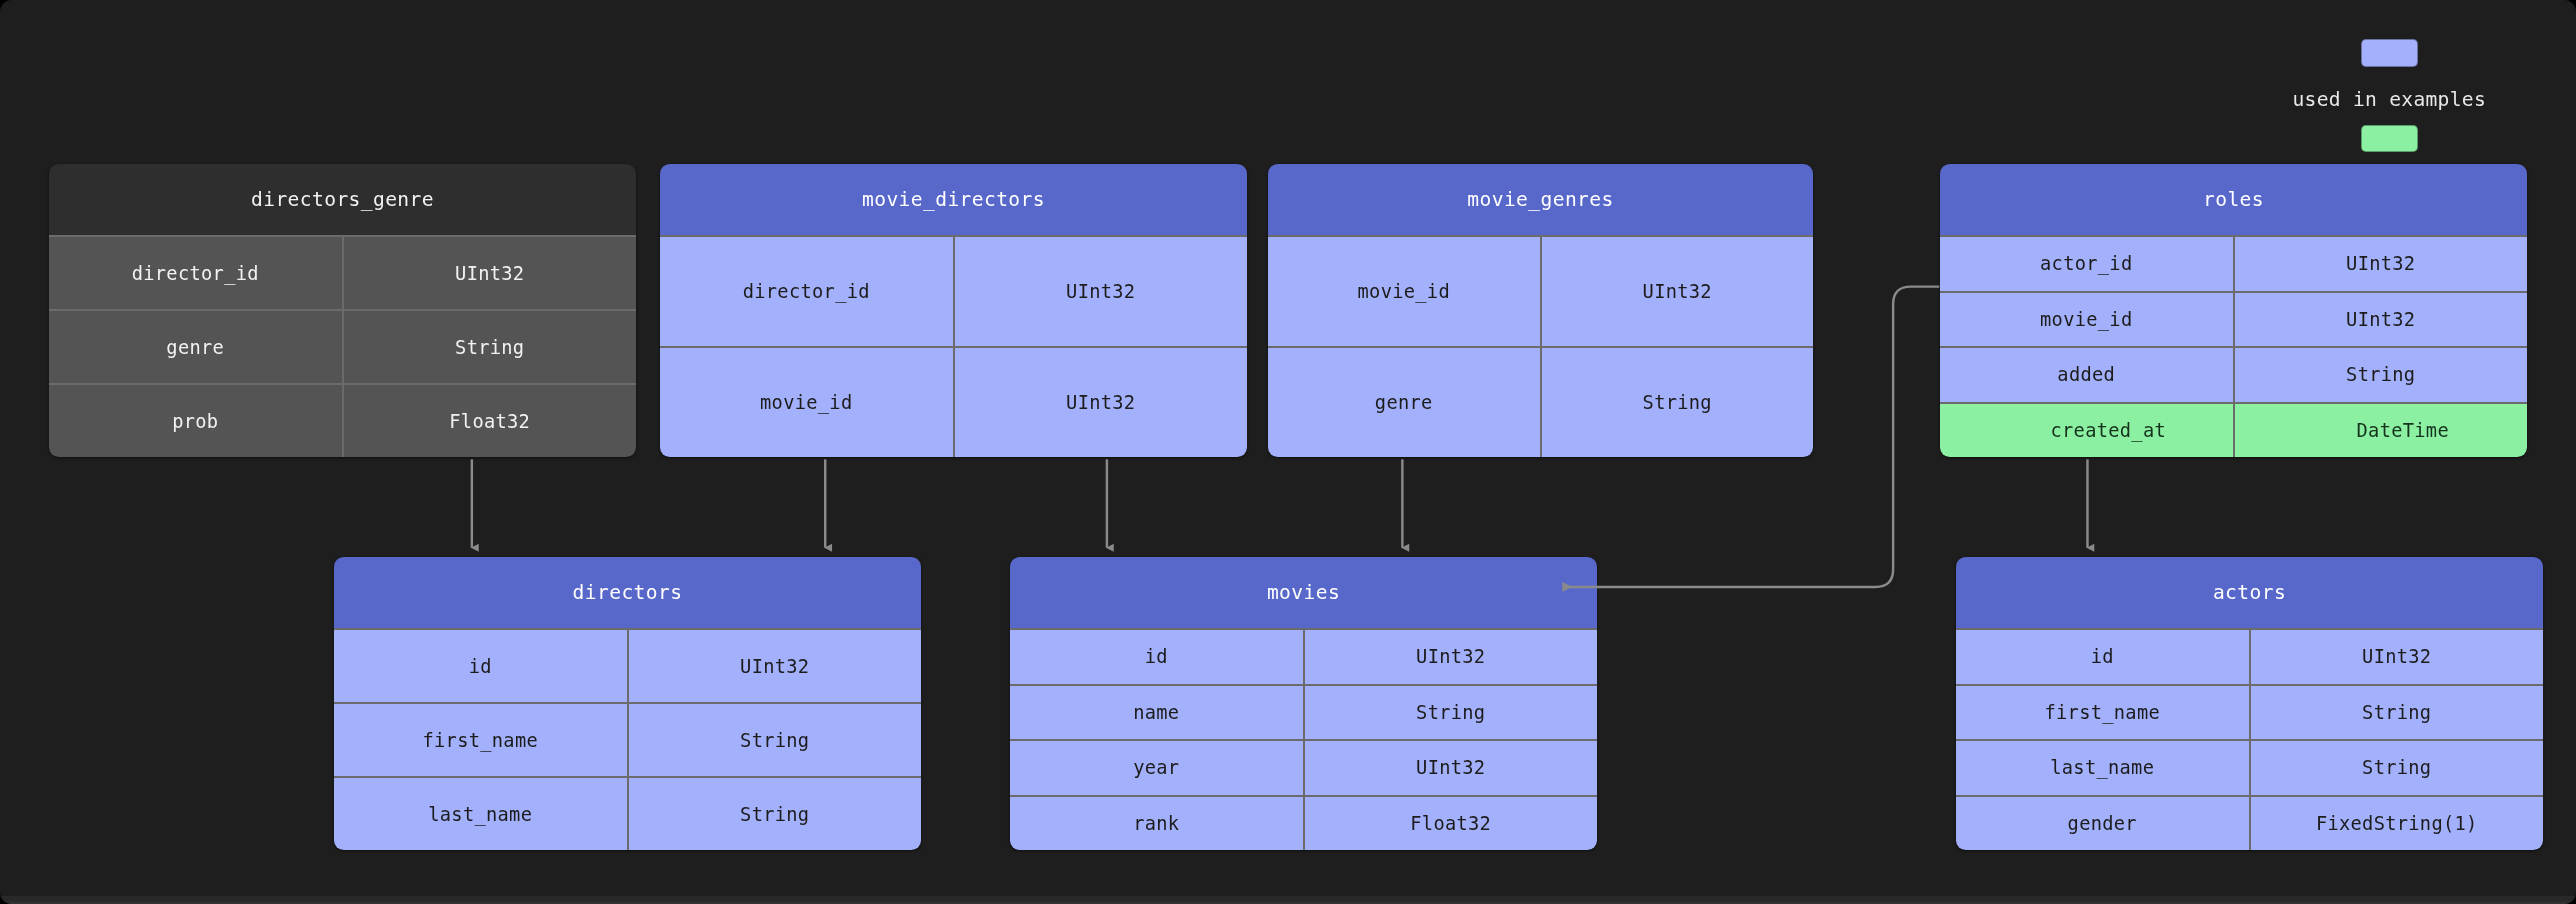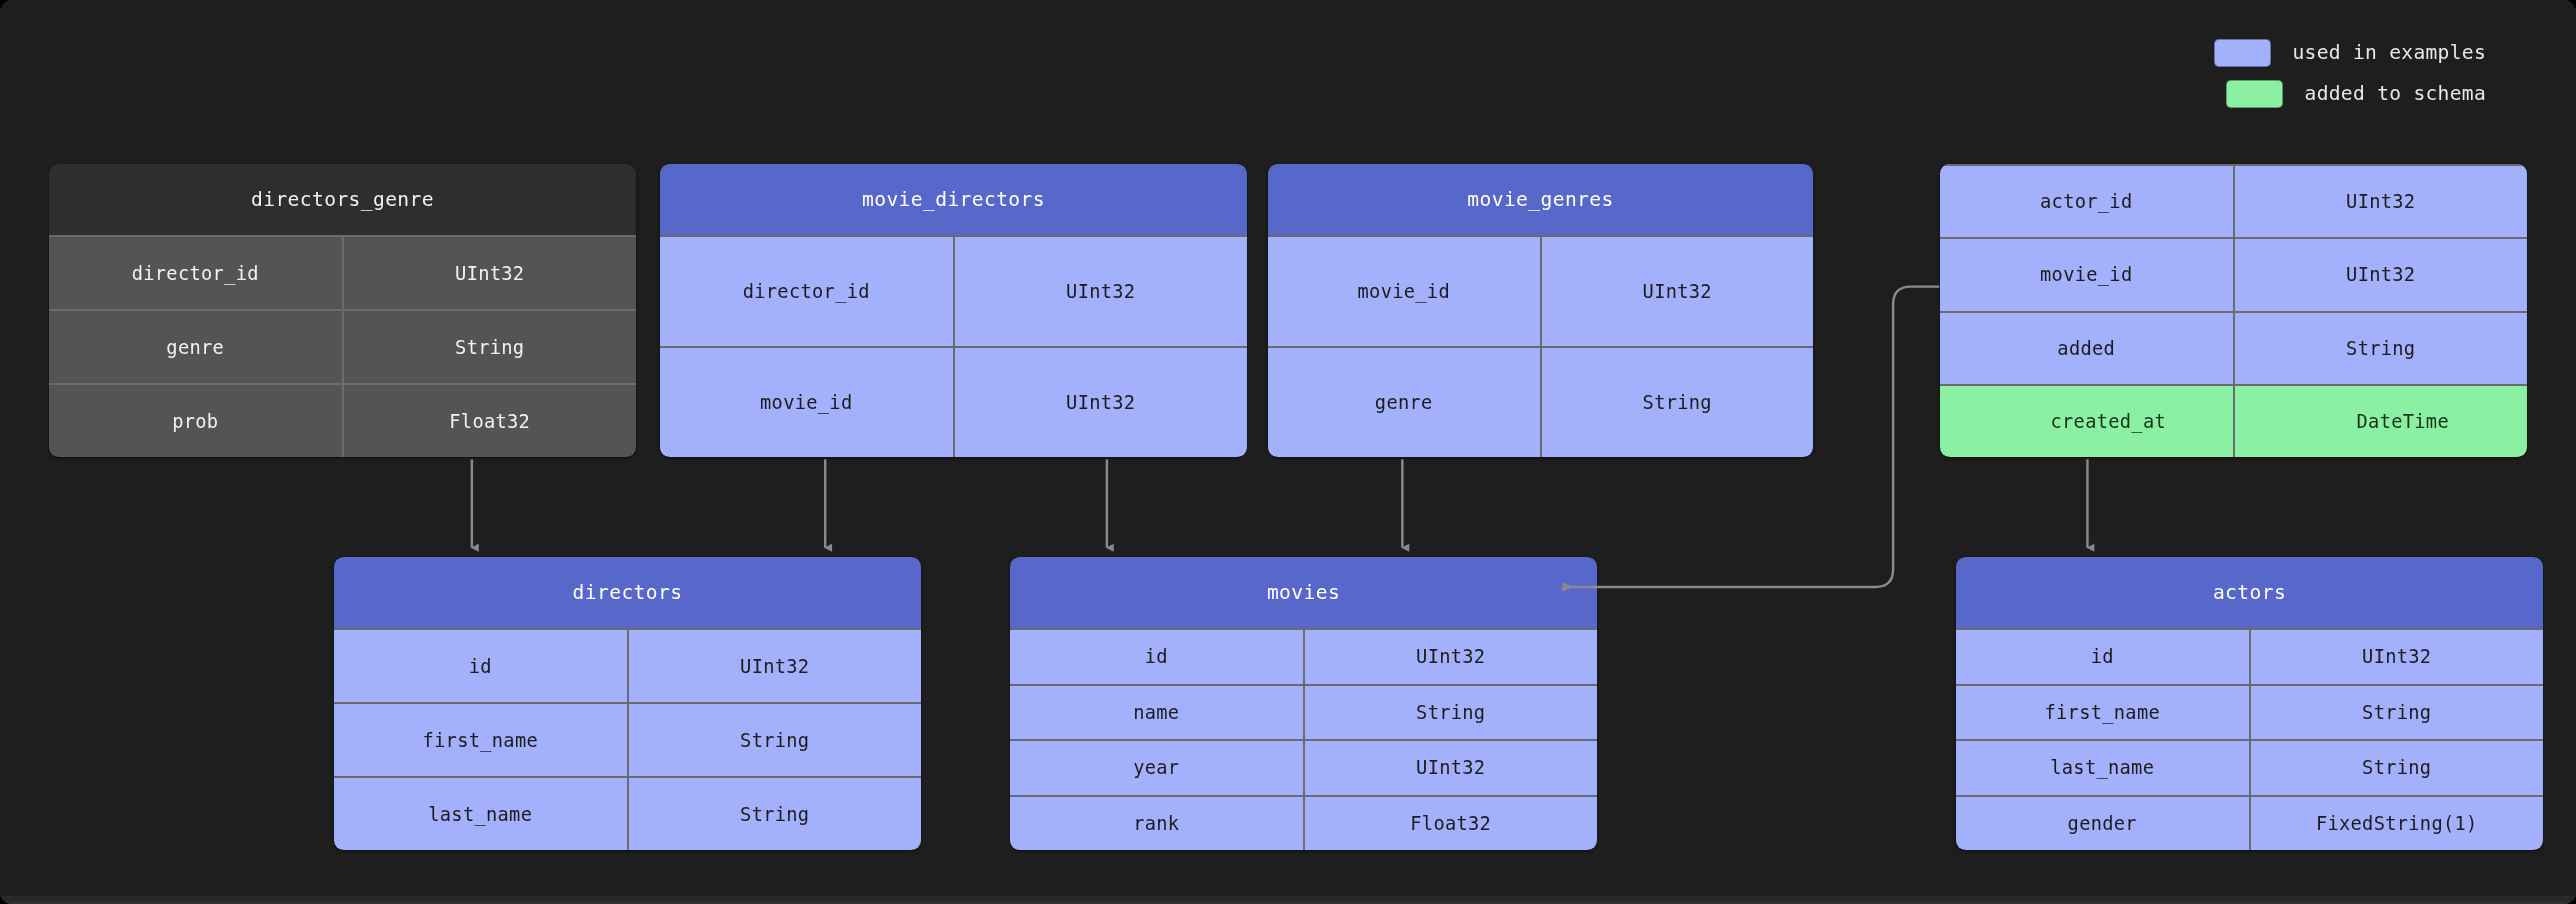--- a/index.html
+++ b/index.html
@@ -24,20 +24,21 @@
     top: 39px;
     display: flex;
     flex-direction: column;
     gap: 13.7px;
   }
   .legend-row {
     display: flex;
     align-items: center;
     gap: 21.6px;
     justify-content: flex-end;
+    flex-direction: column;
   }
   .legend-swatch {
     width: 55px;
     height: 25.5px;
     border-radius: 4.9px;
     border: 1px solid rgba(0,0,0,0.35);
     flex: none;
   }
   .legend-label {
     color: #e8e8e8;
@@ -174,20 +175,21 @@
           <div class="cell name">movie_id</div>
           <div class="cell type">UInt32</div>
         </div>
         <div class="tbl-row">
           <div class="cell name">genre</div>
           <div class="cell type">String</div>
         </div>
       </div>
     </div>
     <div class="table blue" style="left: 1940px; top: 164px; width: 587px; height: 293px;">
+      <div class="tbl-header">roles</div>
       <div class="tbl-body">
         <div class="tbl-row">
           <div class="cell name">actor_id</div>
           <div class="cell type">UInt32</div>
         </div>
         <div class="tbl-row">
           <div class="cell name">movie_id</div>
           <div class="cell type">UInt32</div>
         </div>
         <div class="tbl-row">

